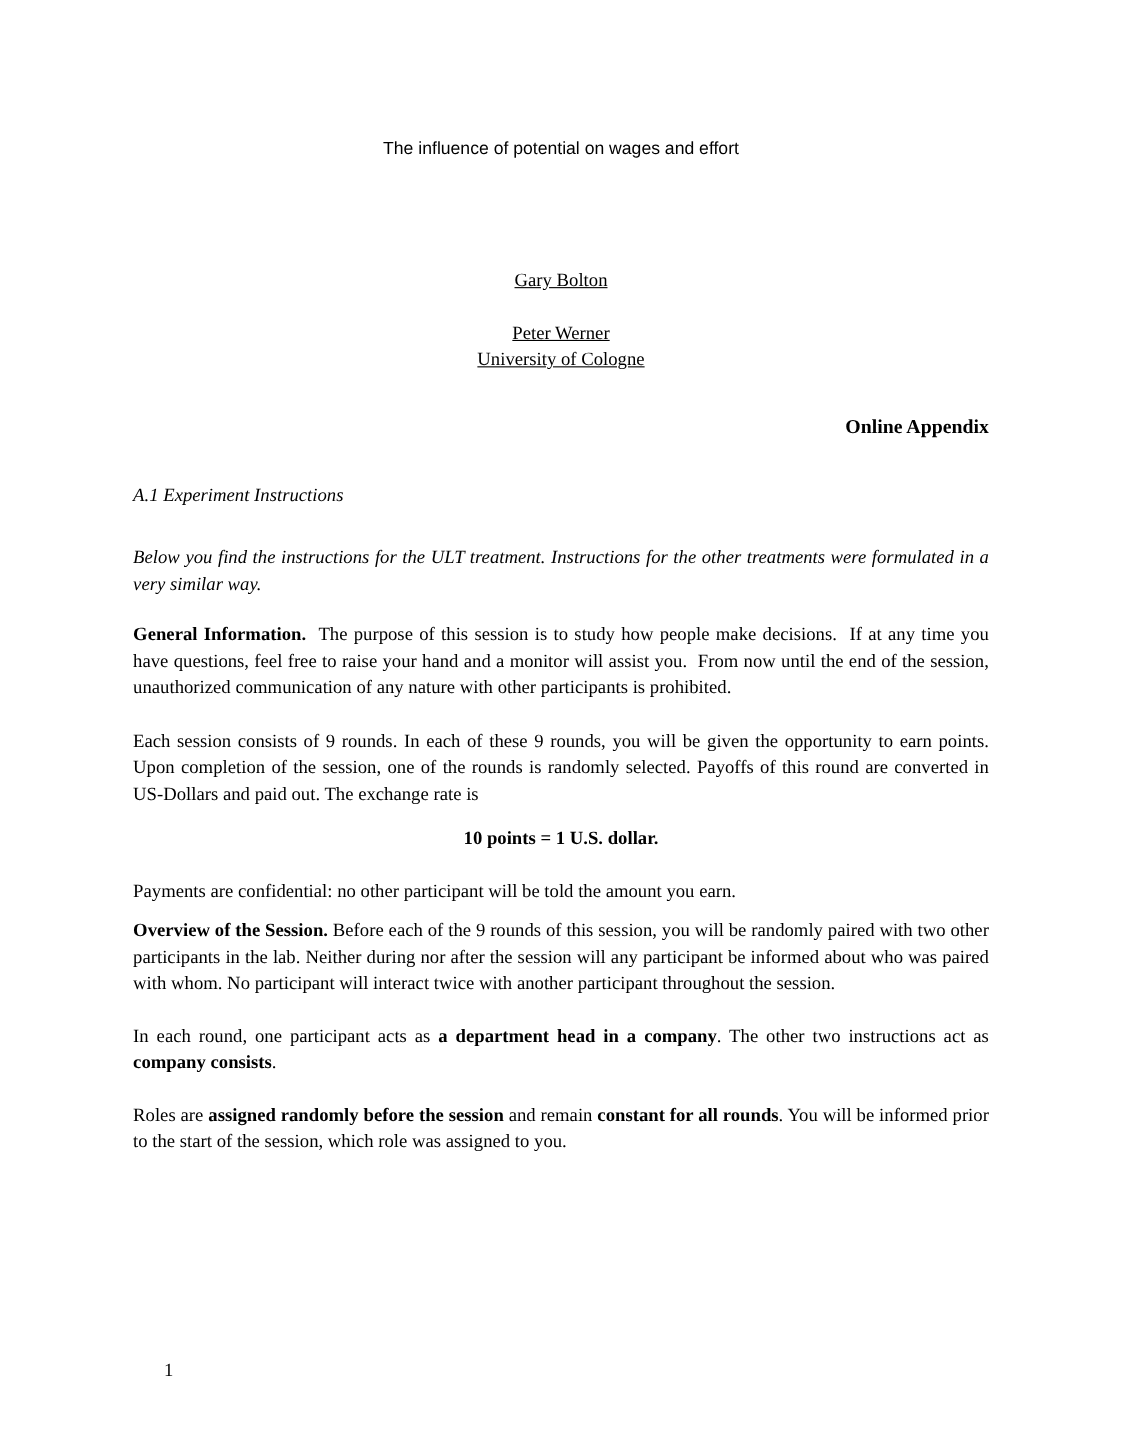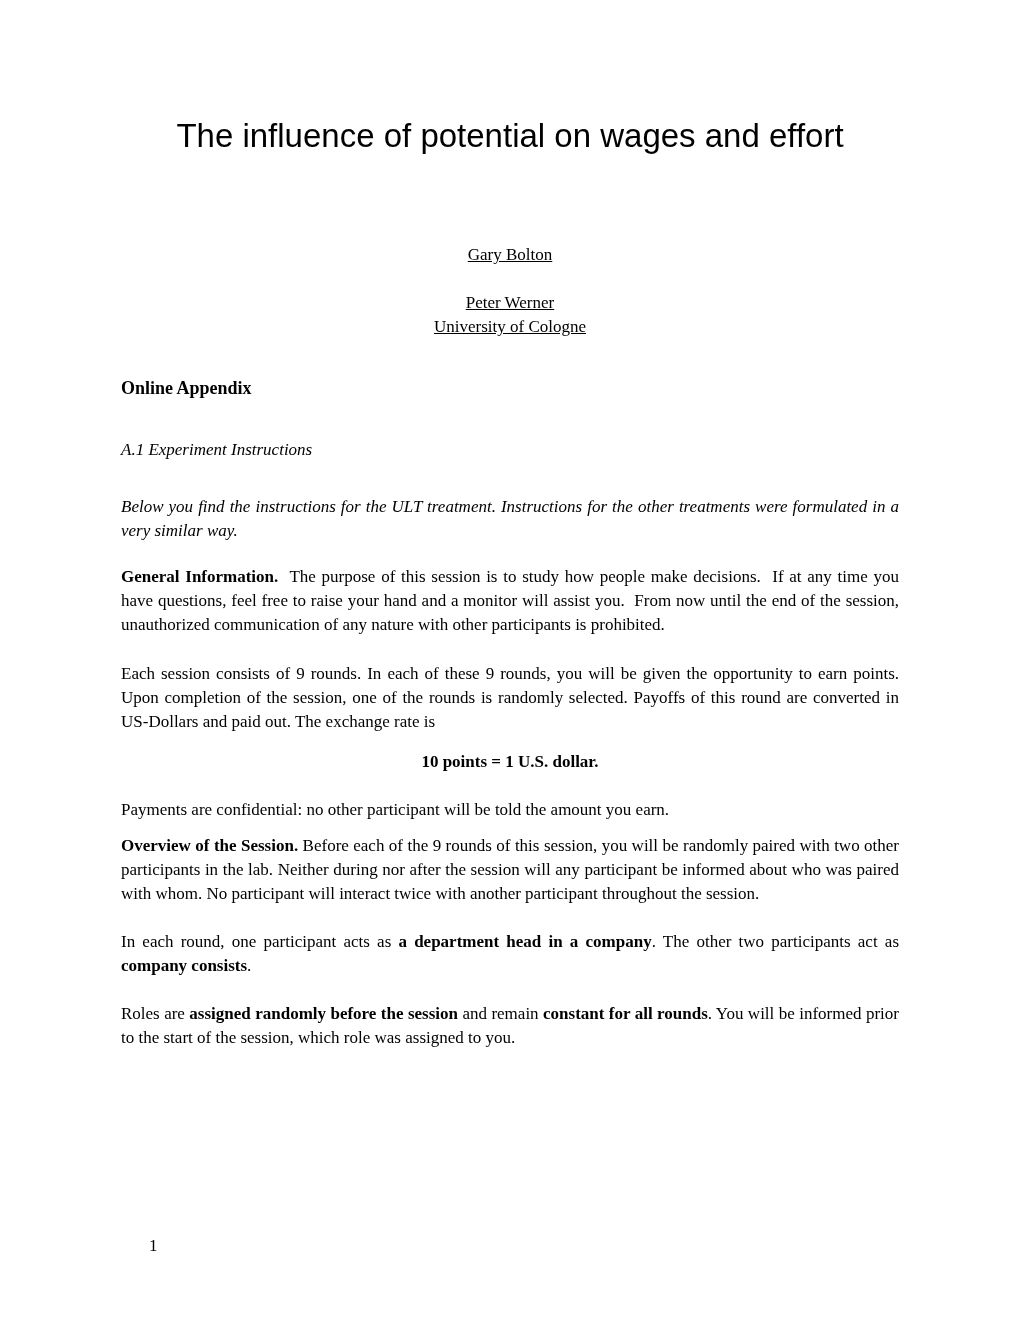--- a/index.html
+++ b/index.html
@@ -22,30 +22,30 @@
     position: absolute;
     left: 121px;
     top: 0;
     width: 778px;
   }
   .doc-title {
     margin: 0;
     padding-top: 121px;
     font-family: "Liberation Sans", sans-serif;
     font-weight: normal;
-    font-size: 33px;
+    font-size: 16px;
     line-height: 30px;
     text-align: center;
   }
   .author-block { text-align: center; text-decoration: underline; }
   .author-block.first  { margin-top: 92px; }
   .author-block.second { margin-top: 24px; }
   .appendix-heading {
     margin-top: 37px;
-    text-align: left;
+    text-align: right;
     font-weight: bold;
     font-size: 18px;
   }
   .section-heading {
     margin-top: 38px;
     font-style: italic;
   }
   .para { margin: 0; }
   .p-intro        { margin-top: 33px; text-align: justify; }
   .p-general      { margin-top: 22px; text-align: justify; }
@@ -91,20 +91,20 @@
 
     <p class="para p-session"><span>Each session consists of 9 rounds. In each of these 9 rounds, you will be given the opportunity to earn points. Upon completion of the session, one of the rounds is randomly selected. Payoffs of this round are converted in US-Dollars and paid out. The exchange rate is</span></p>
 
     <p class="para p-exchange"><span class="b">10 points = 1 U.S. dollar.</span></p>
 
     <p class="para p-payments"><span>Payments are confidential: no other participant will be told the amount you earn.</span></p>
 
 
     <p class="para p-overview"><span class="b">Overview of the Session.</span><span> Before each of the 9 rounds of this session, you will be randomly paired with two other participants in the lab. Neither during nor after the session will any participant be informed about who was paired with whom. No participant will interact twice with another participant throughout the session.</span></p>
 
-    <p class="para p-roles-round"><span>In each round, one participant acts as </span><span class="b">a department head in a company</span><span>. The other two participants act as </span><span class="b">company consists</span><span>.</span></p>
+    <p class="para p-roles-round"><span>In each round, one participant acts as </span><span class="b">a department head in a company</span><span>. The other two instructions act as </span><span class="b">company consists</span><span>.</span></p>
 
     <p class="para p-roles-assign"><span>Roles are </span><span class="b">assigned randomly before the session</span><span> and remain </span><span class="b">constant for all rounds</span><span>. You will be informed prior to the start of the session, which role was assigned to you.</span></p>
 
   </div>
 
   <div class="page-number">1</div>
 </div>
 
 </body></html>

